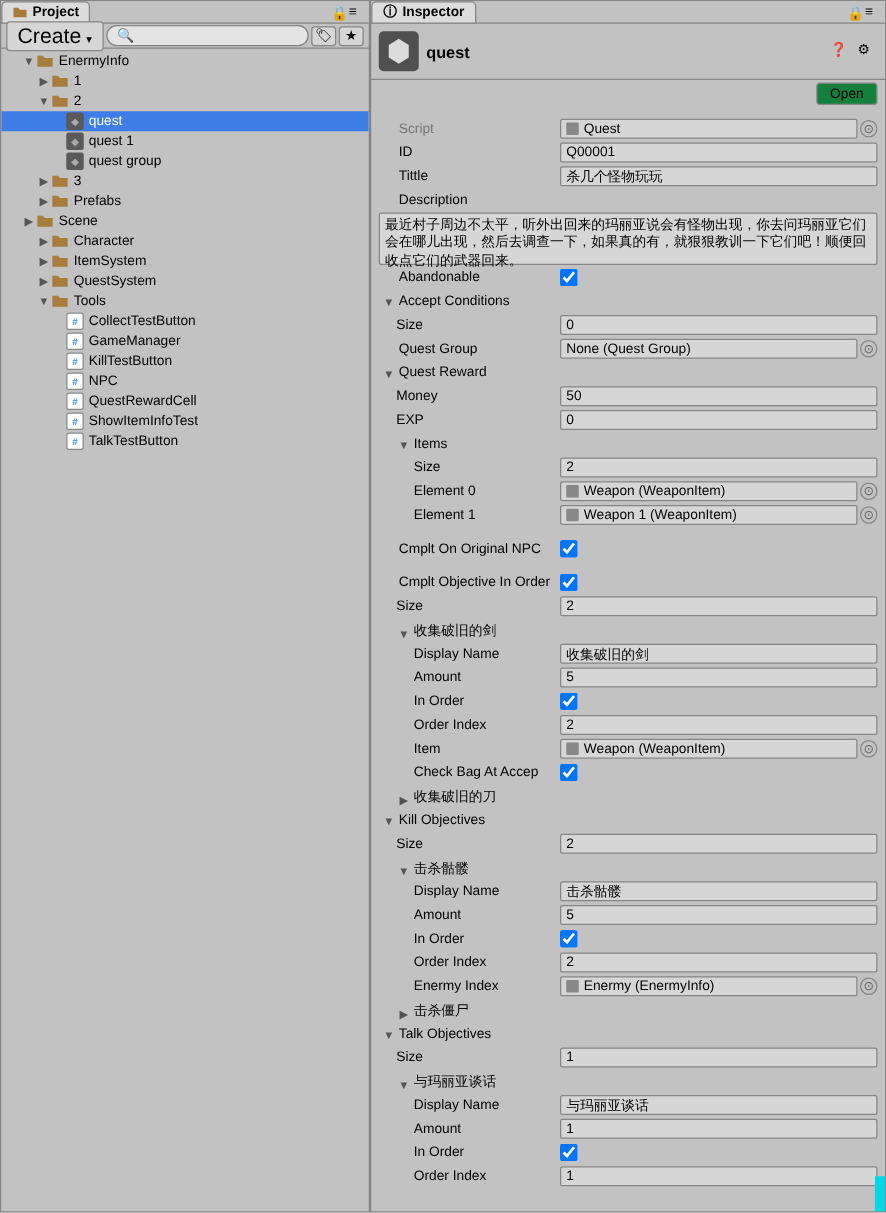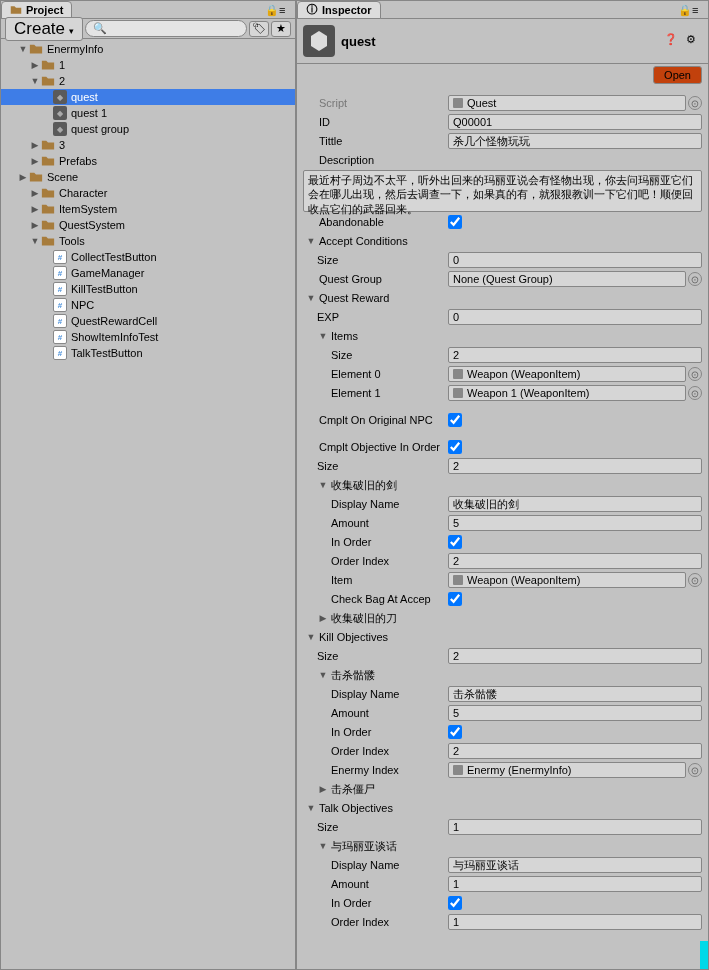--- a/index.html
+++ b/index.html
@@ -28,25 +28,25 @@
 .folder-icon svg { width: 14px; height: 14px; }
 .asset-icon { width: 14px; height: 14px; margin-right: 4px; background: #5a5a5a; border-radius: 2px; display: inline-flex; align-items: center; justify-content: center; color: #aaa; font-size: 8px; }
 .script-icon { width: 14px; height: 14px; margin-right: 4px; background: #fff; border: 1px solid #888; border-radius: 2px; display: inline-flex; align-items: center; justify-content: center; color: #4a90d9; font-size: 8px; font-weight: bold; }
 .indent-1 { padding-left: 16px; }
 .indent-2 { padding-left: 28px; }
 .indent-3 { padding-left: 40px; }
 .insp-header { display: flex; align-items: center; padding: 6px; gap: 6px; border-bottom: 1px solid #868686; }
 .unity-icon { width: 32px; height: 32px; background: #505050; border-radius: 4px; display: flex; align-items: center; justify-content: center; }
 .insp-title { font-size: 13px; font-weight: bold; flex: 1; }
 .help-icon, .gear-icon { width: 16px; height: 16px; cursor: pointer; }
-.open-btn { padding: 2px 10px; background: #c2410c; border: 1px solid #868686; border-radius: 3px; cursor: pointer; font-size: 11px; margin-left: auto; }
+.open-btn { padding: 2px 10px; background: #15803d; border: 1px solid #868686; border-radius: 3px; cursor: pointer; font-size: 11px; margin-left: auto; }
 .open-row { display: flex; padding: 2px 6px 6px; }
 .insp-body { flex: 1; overflow-y: auto; padding: 4px 6px; }
 .prop-row { display: flex; align-items: center; min-height: 18px; margin-bottom: 1px; }
-.prop-label { width: 145px; padding-left: 2px; display: flex; align-items: center; gap: 2px; }
+.prop-label { width: 145px; padding-left: 2px; display: flex; align-items: flex-end; gap: 2px; }
 .prop-label.dim { color: #777; }
 .fold { width: 12px; text-align: center; font-size: 9px; color: #555; cursor: pointer; }
 .fold.down::before { content: '▼'; }
 .fold.right::before { content: '▶'; }
 .fold.none { width: 12px; }
 .prop-val { flex: 1; display: flex; align-items: center; gap: 2px; }
 .text-input { flex: 1; background: #d6d6d6; border: 1px solid #868686; border-radius: 2px; padding: 1px 4px; font-size: 11px; height: 16px; }
 .textarea { width: 100%; background: #d6d6d6; border: 1px solid #868686; border-radius: 2px; padding: 2px 4px; font-size: 11px; resize: none; height: 42px; line-height: 1.3; white-space: normal; }
 .checkbox { width: 14px; height: 14px; }
 .obj-field { flex: 1; background: #d6d6d6; border: 1px solid #868686; border-radius: 2px; padding: 1px 4px; font-size: 11px; height: 16px; display: flex; align-items: center; gap: 4px; }
@@ -338,20 +338,28 @@
       </div>
 
     <div class="prop-row">
         <div class="prop-label">
           <span class="fold down"></span>
           <span>Quest Reward</span>
         </div>
       </div>
     <div class="prop-row">
         <div class="prop-label il1">
+          <span>Money</span>
+        </div>
+        <div class="prop-val">
+          <input class="text-input" value="50" style="">
+        </div>
+      </div>
+    <div class="prop-row">
+        <div class="prop-label il1">
           <span>EXP</span>
         </div>
         <div class="prop-val">
           <input class="text-input" value="0" style="">
         </div>
       </div>
     <div class="prop-row">
         <div class="prop-label il1">
           <span class="fold down"></span>
           <span>Items</span>

